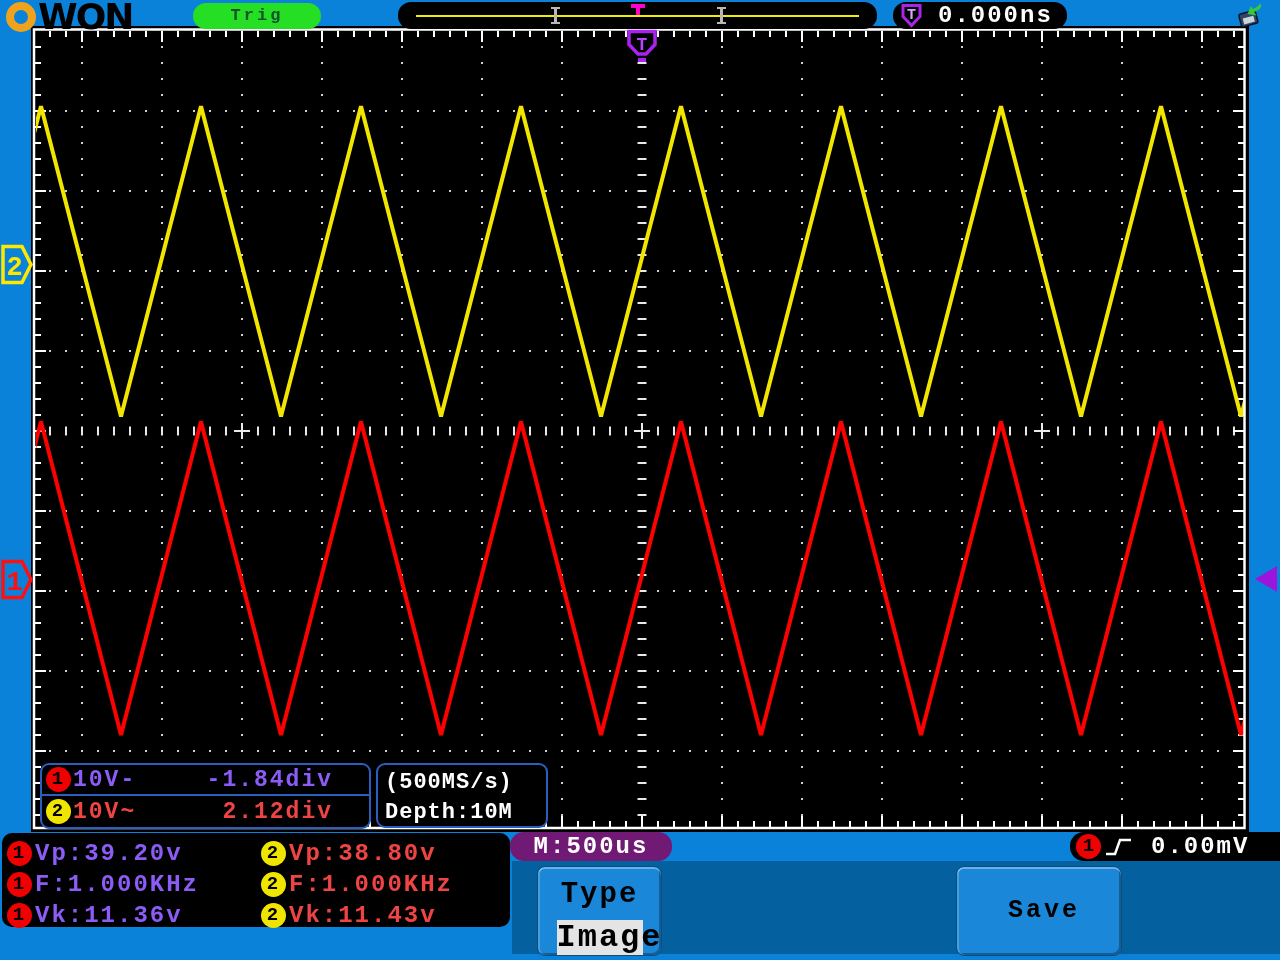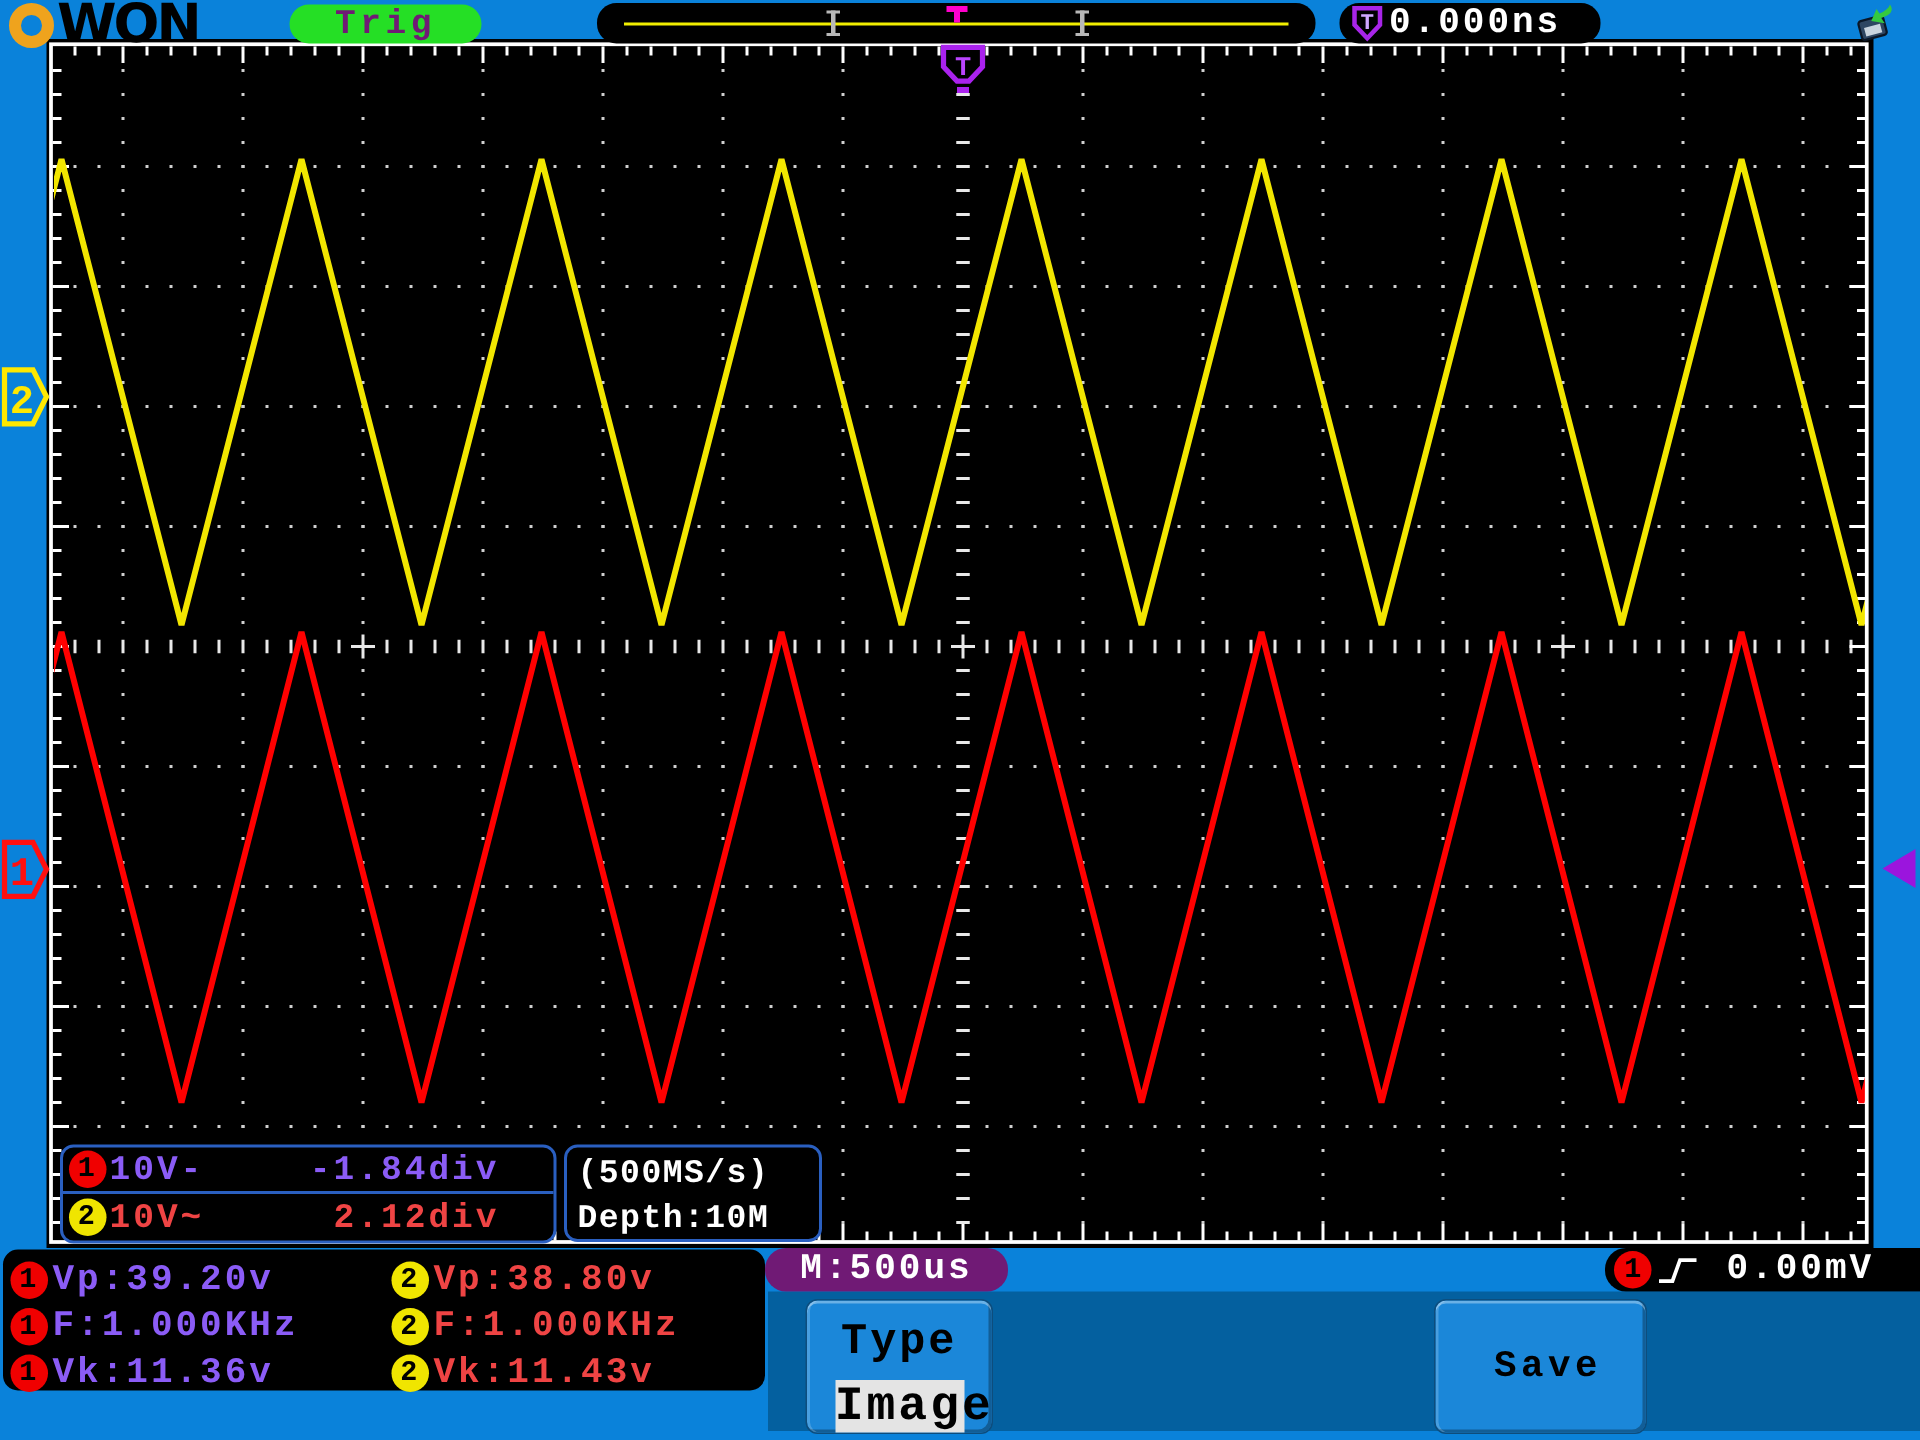--- a/index.html
+++ b/index.html
@@ -5,21 +5,21 @@
   * { margin:0; padding:0; box-sizing:border-box; }
   html,body { width:1280px; height:960px; overflow:hidden; }
   body { position:relative; background:#0a82da; font-family:"Liberation Mono", monospace; }
   .abs { position:absolute; }
   #scope-svg { position:absolute; left:0; top:0; z-index:1; }
   .hud { z-index:2; }
   
   .logo { left:6px; top:1px; display:flex; align-items:center; }
   .logo-ring { width:30px; height:30px; border:8px solid #efa31d; border-radius:50%; margin-right:2px; }
   .logo-text { font-family:"DejaVu Sans", sans-serif; font-weight:900; font-size:36px; color:#000; line-height:31px; letter-spacing:-2px; }
-  .trig-pill { left:193px; top:3px; width:128px; height:26px; border-radius:13px; background:#25df25; color:#701a75; font-weight:bold; font-size:23px; letter-spacing:3px; text-align:center; line-height:26px; }
+  .trig-pill { left:193px; top:3px; width:128px; height:26px; border-radius:13px; background:#25df25; color:#14532d; font-weight:bold; font-size:17px; letter-spacing:3px; text-align:center; line-height:26px; }
   .ruler-pill { left:398px; top:2px; width:479px; height:27px; border-radius:13px; background:#000; }
   .ruler-line { position:absolute; left:18px; right:18px; top:13px; height:2px; background:#f0ee00; }
   .ruler-marker { position:absolute; top:5px; width:3px; height:17px; background:#b8b8b8; }
   .ruler-marker::before, .ruler-marker::after { content:""; position:absolute; left:-3px; width:9px; height:2px; background:#b8b8b8; }
   .ruler-marker::before { top:0; } .ruler-marker::after { bottom:0; }
   .ruler-T { position:absolute; left:233px; top:2px; width:14px; height:11px; color:#ff00cc; }
   .ruler-T::before { content:""; position:absolute; left:0; top:0; width:14px; height:4px; background:#ff00cc; }
   .ruler-T::after { content:""; position:absolute; left:5px; top:4px; width:4px; height:7px; background:#ff00cc; }
   .ttime-pill { left:893px; top:2px; width:174px; height:27px; border-radius:13px; background:#000; display:flex; align-items:center; }
   .ttime-text { color:#fff; font-weight:bold; font-size:24px; letter-spacing:2px; line-height:27px; }
@@ -38,21 +38,21 @@
   
   .meas-panel { left:2px; top:833px; width:508px; height:94px; background:#000; border-radius:10px; display:grid; grid-template-columns:254px 254px; grid-auto-rows:31px; align-items:center; padding-top:5px; }
   .meas-cell { display:flex; align-items:center; padding-left:5px; font-weight:bold; font-size:24px; letter-spacing:2px; }
   .meas-cell .cbadge { margin-right:3px; }
   .m-pill { left:510px; top:832px; width:162px; height:29px; border-radius:14px; background:#701a75; color:#fff; font-weight:bold; font-size:24px; letter-spacing:2px; text-align:center; line-height:29px; }
   .dark-strip { left:512px; top:861px; width:768px; height:93px; background:#04609f; z-index:1; }
   .menu-btn { background:#1b87d9; border:1px solid #0d4d7d; border-radius:8px; box-shadow:inset 0 2px 0 rgba(255,255,255,.35), inset 2px 0 0 rgba(255,255,255,.2), inset -2px -2px 0 rgba(0,0,0,.3); }
   .type-btn { left:537px; top:866px; width:125px; height:90px; }
   .type-title { margin-top:11px; text-align:center; color:#000; font-weight:bold; font-size:29px; letter-spacing:2px; }
   .type-value { margin:9px auto 0; width:86px; height:35px; background:#e4e4e4; color:#000; font-weight:bold; font-size:32px; letter-spacing:2px; text-align:center; line-height:35px; }
-  .save-btn { left:956px; top:866px; width:142px; height:90px; color:#000; font-weight:bold; font-size:25px; letter-spacing:3px; text-align:center; line-height:88px;padding-left:10px; }
+  .save-btn { left:956px; top:866px; width:166px; height:90px; color:#000; font-weight:bold; font-size:25px; letter-spacing:3px; text-align:center; line-height:88px;padding-left:10px; }
   .tlevel-pill { left:1070px; top:832px; width:210px; height:29px; border-radius:14px 0 0 14px; background:#000; display:flex; align-items:center; }
   .tlevel-text { color:#fff; font-weight:bold; font-size:24px; letter-spacing:2px; }
 </style>
 </head>
 <body>
 
 <svg id="scope-svg" width="1280" height="960">
   <defs>
     <clipPath id="plotclip">
         <rect x="36" y="31" width="1208" height="796"></rect>
@@ -1732,21 +1732,21 @@
   <div class="ruler-marker" style="left:156px;"></div>
   <div class="ruler-marker" style="left:322px;"></div>
   <div class="ruler-T"></div>
 </div>
 
 <div class="abs hud ttime-pill">
   <svg width="25" height="25" style="margin-left:6px;">
     <path d="M4,2.5 h17 v11 l-8.5,9 l-8.5,-9 z" fill="none" stroke="#a825e8" stroke-width="3"></path>
     <text x="12.5" y="16" fill="#cfa8ff" font-size="15" font-weight="bold" text-anchor="middle" font-family="Liberation Mono, monospace">T</text>
   </svg>
-  <div class="ttime-text" style="margin-left:2px;">0.000ns</div>
+  <div class="ttime-text" style="margin-left:14px;">0.000ns</div>
 </div>
 
 <svg class="abs hud usb-icon" width="30" height="27">
   <g transform="rotate(-15 14 17)">
     <rect x="5" y="10" width="17" height="13" rx="2" fill="#2e4662" stroke="#0a1626" stroke-width="1.5"></rect>
     <rect x="8" y="15" width="11" height="6" fill="#c9d4de"></rect>
   </g>
   <path d="M25,1 q4,6 -6,9 l2.5,3.5 -9,-1.5 3.5,-8 2,3 q6,-2.5 7,-6 z" fill="#35c93f"></path>
 </svg>
 

